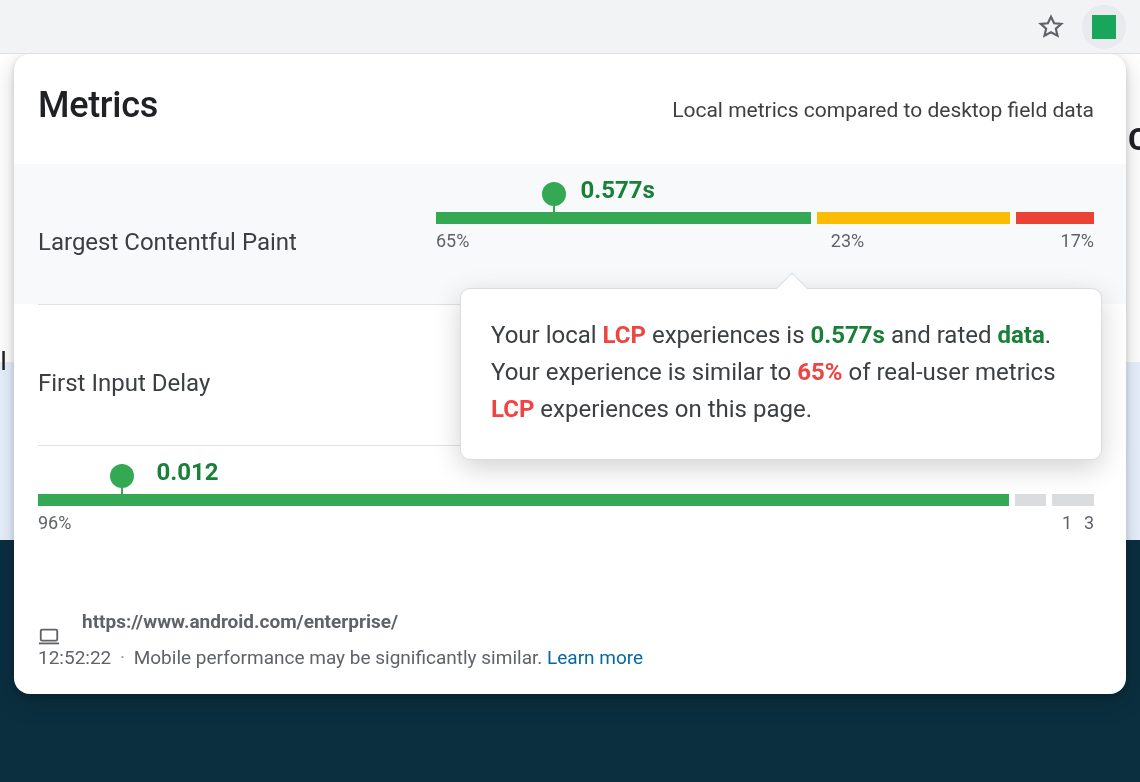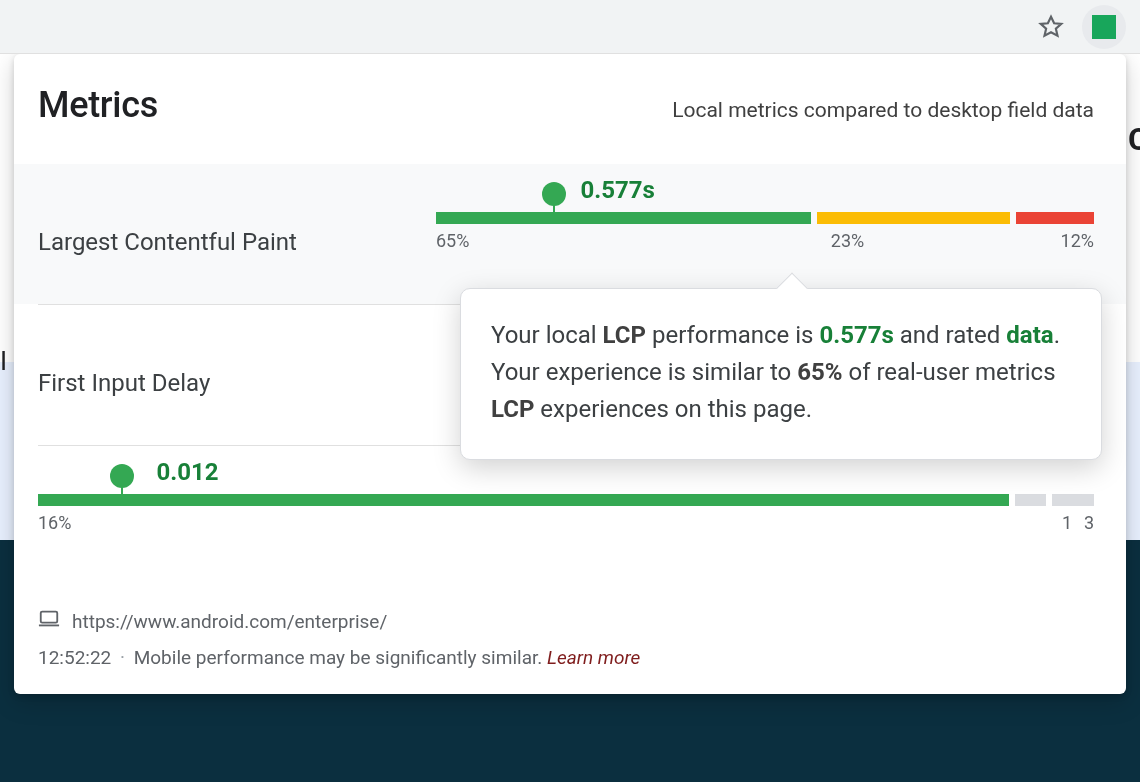--- a/index.html
+++ b/index.html
@@ -36,21 +36,21 @@
   .avatar { width:44px; height:44px; border-radius:50%; background:#e8eaed; display:flex; align-items:center; justify-content:center;}
   .avatar .sq { width:24px; height:24px; background:#18a65b;}
   
   .popup {
     position: absolute;
     top: 54px;
     left: 14px;
     width: 1112px;
     background: #fff;
     box-shadow: 0 2px 6px rgba(0,0,0,0.15), 0 8px 24px rgba(0,0,0,0.18);
-    border-radius: 6px;
+    border-radius: 16px;
     z-index: 4;
   }
   .popup-header {
     display: flex;
     justify-content: space-between;
     align-items: baseline;
     padding: 30px 32px 38px 24px;
   }
   .popup-header h1 {
     margin:0;
@@ -145,34 +145,34 @@
   .tooltip .arrow {
     position:absolute;
     top:-12px;
     left:320px;
     width:22px; height:22px;
     background:#fff;
     border-left:1px solid #dadce0;
     border-top:1px solid #dadce0;
     transform:rotate(45deg);
   }
-  .tooltip b { font-weight:700; color:#404040;}
+  .tooltip b { font-weight:700; color:#ef4444;}
   .tooltip .val-good { color:#188038; font-weight:700;}
   
   .popup-footer {
     padding: 18px 32px 18px 24px;
     font-size:19px;
     line-height:1.9;
     color:#5f6368;
   }
-  .popup-footer .row1 { display:flex; align-items:flex-start; gap:12px;}
+  .popup-footer .row1 { display:flex; align-items:flex-end; gap:22px;font-weight:bold;}
   .popup-footer .laptop-icon { width:22px; height:18px; color:#5f6368;}
   .popup-footer .laptop-icon svg{width:100%;height:100%;stroke:#5f6368;fill:none;stroke-width:2;}
   .popup-footer .dot { color:#9aa0a6; padding:0 4px;}
-  .popup-footer a { color:#7f1d1d; text-decoration:none;font-style:italic; }
+  .popup-footer a { color:#0369a1; text-decoration:none; }
   
   .bg-stripe-dark {
     position:absolute;
     left:0; right:0;
     top:540px; bottom:0;
     background:#0b2f3f;
     z-index:0;
   }
   .bg-stripe-blue {
     position:absolute;
@@ -240,21 +240,21 @@
       <div class="metric-name">Largest Contentful Paint</div>
       <div class="metric-bar-area">
         <div class="bar-track">
           <div class="seg c-good" style="width:58%"></div>
           <div class="seg c-ok" style="width:30%"></div>
           <div class="seg c-bad" style="width:12%"></div>
         </div>
         <div class="bar-labels">
           <span>65%</span>
           <span style="position:absolute;left:60%">23%</span>
-          <span style="position:absolute;right:0">12%</span>
+          <span style="position:absolute;right:0">17%</span>
         </div>
         <div class="marker c-good" style="left:18%">
           <div class="stem stem-good"></div>
         </div>
         <div class="value-beside t-good" style="left:calc(18% + 26px)">0.577s</div>
       </div>
     </div>
 
     <div class="metric-divider"></div>
 
@@ -266,21 +266,21 @@
     <div class="metric-divider"></div>
 
     <div class="metric-row">
       <div class="metric-bar-area">
         <div class="bar-track">
           <div class="seg c-good" style="width:93%"></div>
           <div class="seg c-na" style="width:3%"></div>
           <div class="seg c-na" style="width:4%"></div>
         </div>
         <div class="bar-labels">
-          <span>16%</span>
+          <span>96%</span>
           <span style="position:absolute;right:22px">1</span>
           <span style="position:absolute;right:0">3</span>
         </div>
         <div class="marker c-good" style="left:8%">
           <div class="stem stem-good"></div>
         </div>
         <div class="value-beside t-good" style="left:calc(8% + 34px)">0.012</div>
       </div>
     </div>
 
@@ -298,16 +298,16 @@
         <span>12:52:22</span>
         <span class="dot">·</span>
         <span>Mobile performance may be significantly similar.</span>
         <a href="#">Learn more</a>
       </div>
     </div>
   </div>
 
   <div class="tooltip">
     <div class="arrow"></div>
-    <span>Your local </span><b>LCP</b><span> performance is </span><span class="val-good">0.577s</span><span> and rated </span><span class="val-good">data</span><span>. Your experience is similar to </span><b>65%</b><span> of real-user metrics </span><b>LCP</b><span> experiences on this page.</span>
+    <span>Your local </span><b>LCP</b><span> experiences is </span><span class="val-good">0.577s</span><span> and rated </span><span class="val-good">data</span><span>. Your experience is similar to </span><b>65%</b><span> of real-user metrics </span><b>LCP</b><span> experiences on this page.</span>
   </div>
 
 </div>
 
 </body></html>

